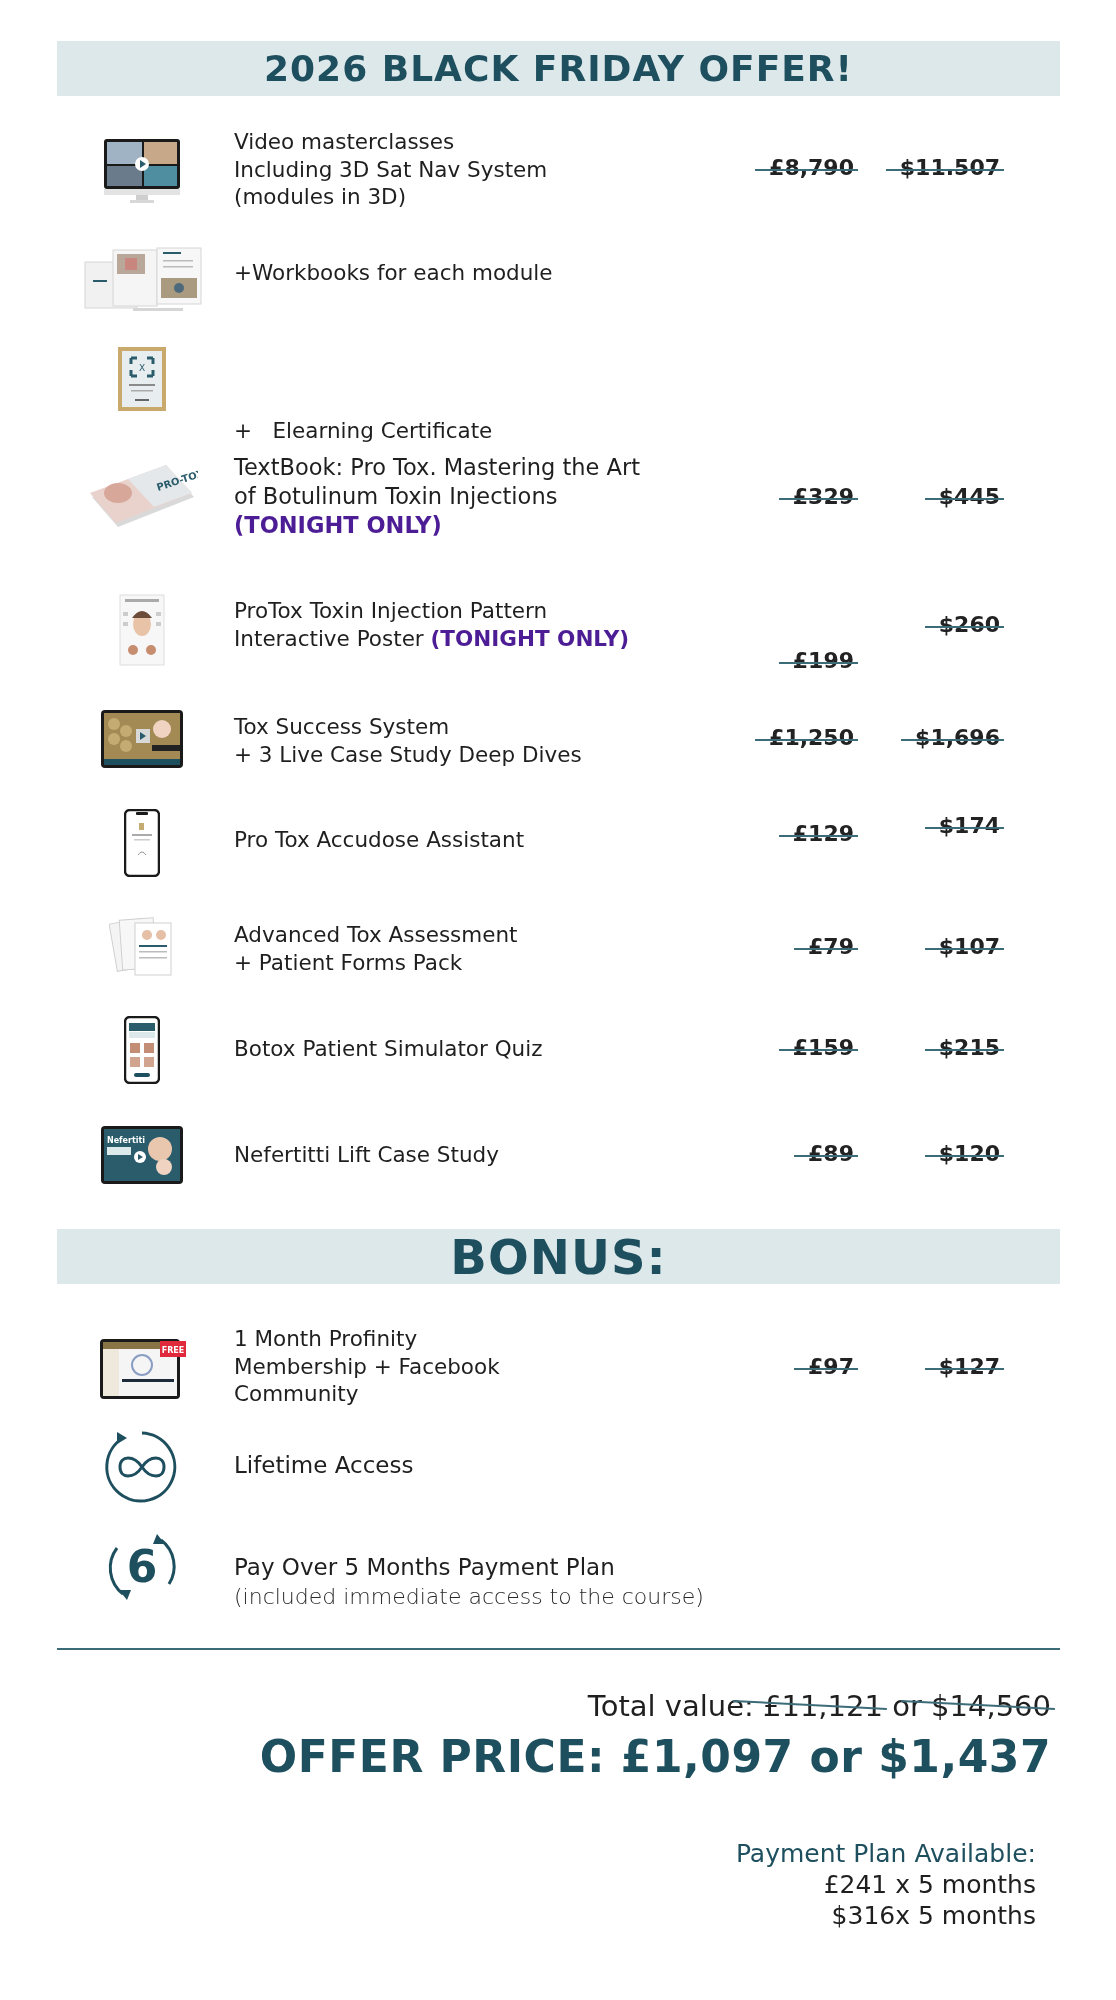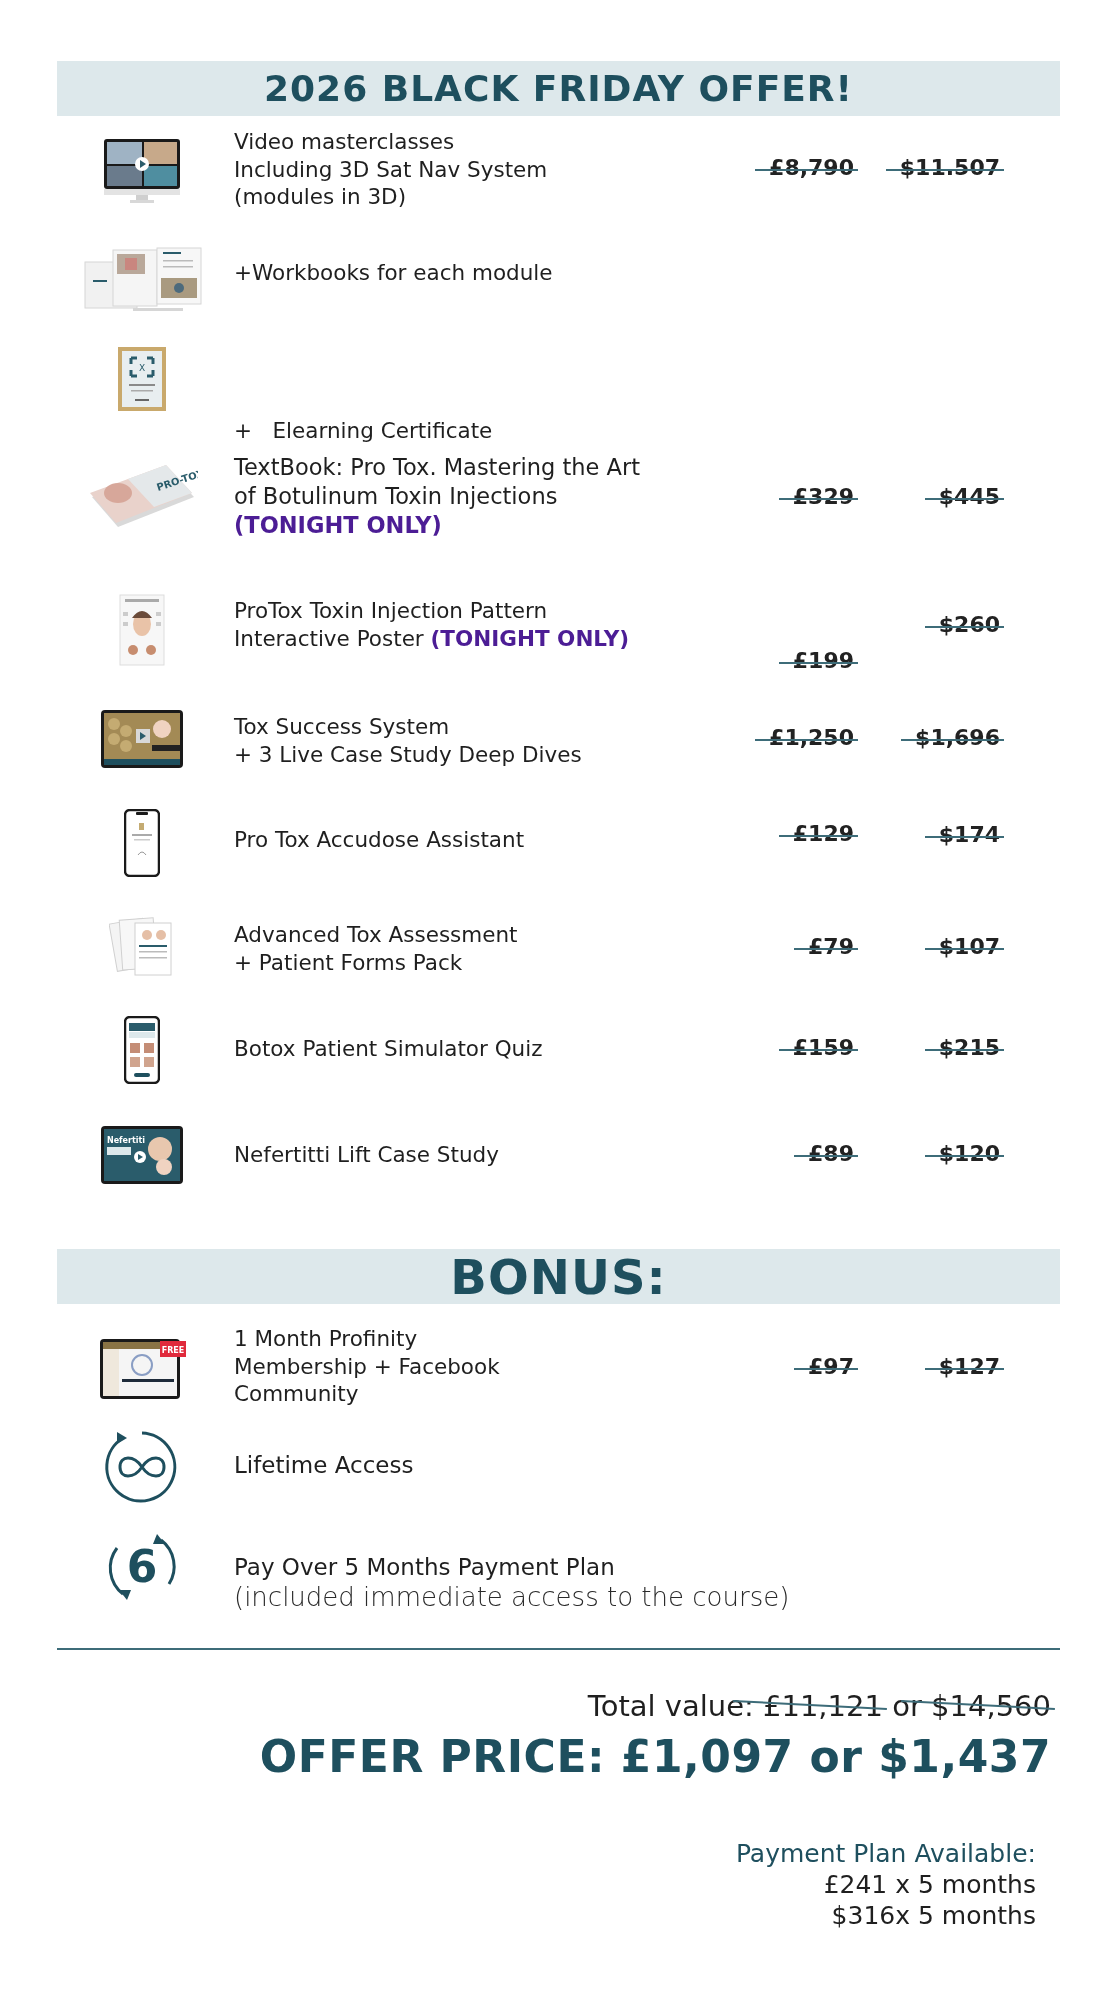--- a/index.html
+++ b/index.html
@@ -2,21 +2,21 @@
 <html><head>
 <meta charset="utf-8">
 <style>
   * { box-sizing: border-box; margin: 0; padding: 0; }
   html, body { width: 1116px; height: 2000px; background: #ffffff; overflow: hidden; }
   body { font-family: "DejaVu Sans", "Liberation Sans", sans-serif; color: #1f1f1f; position: relative; }
 
   .band {
     position: absolute; left: 57px; width: 1003px; height: 55px;
     background: #dde8eb; display: flex; align-items: center; justify-content: center;
-    color: #1e4f5e; font-weight: bold; letter-spacing: 1px; margin-top: 20px;
+    color: #1e4f5e; font-weight: bold; letter-spacing: 1px;
   }
   #header-band { top: 41px; font-size: 36px; }
   #bonus-band { top: 1229px; font-size: 48px; }
 
   .row { position: absolute; left: 0; width: 1116px; }
   .thumb { position: absolute; left: 90px; width: 104px; display: flex; align-items: center; justify-content: center; }
   .text { position: absolute; left: 234px; font-size: 21.5px; line-height: 27.5px; color: #1f1f1f; }
   .text .hl { color: #4c1d95; font-weight: bold; }
   .price { position: absolute; font-size: 22px; font-weight: bold; color: #222; text-align: right; }
   .price .strike { position: relative; display: inline-block; padding: 0 2px; }
@@ -184,21 +184,21 @@
       <rect x="15" y="14" width="5" height="7" fill="#c4ab72"></rect>
       <rect x="8" y="25" width="20" height="2" fill="#aaa"></rect>
       <rect x="10" y="30" width="16" height="1.5" fill="#ccc"></rect>
       <path d="M14 46 q4 -6 8 0" stroke="#999" fill="none"></path>
     </svg>
   </div>
   <div class="text" style="top:18px;">
     <div>Pro Tox Accudose Assistant</div>
   </div>
   <div class="price gbp" style="top:13px;"><span class="strike">£129</span></div>
-  <div class="price usd" style="top:14px;margin-left:12px;"><span class="strike">$174</span></div>
+  <div class="price usd" style="top:5px;margin-left:12px;"><span class="strike">$174</span></div>
 </div>
 
 <div class="row" style="top:915px;height:70px;">
   <div class="thumb" style="top:0px;height:64px;">
     <svg width="66" height="60" viewBox="0 0 66 60">
       <rect x="4" y="4" width="34" height="48" fill="#f4f4f4" stroke="#d0d0d0" transform="rotate(-10 20 28)"></rect>
       <rect x="12" y="2" width="34" height="50" fill="#f7f7f7" stroke="#d0d0d0" transform="rotate(-4 28 28)"></rect>
       <rect x="26" y="6" width="36" height="52" fill="#ffffff" stroke="#d0d0d0"></rect>
       <circle cx="38" cy="18" r="5" fill="#e5bfa6"></circle>
         <circle cx="52" cy="18" r="5" fill="#e5bfa6"></circle>
@@ -299,21 +299,21 @@
     <svg width="78" height="78" viewBox="0 0 78 78">
       <path d="M58 12 A33 33 0 0 1 66 56" fill="none" stroke="#1e4f5e" stroke-width="3"></path>
       <path d="M20 66 A33 33 0 0 1 14 20" fill="none" stroke="#1e4f5e" stroke-width="3"></path>
       <polygon points="54,6 62,16 50,16" fill="#1e4f5e"></polygon>
       <polygon points="24,72 16,62 28,62" fill="#1e4f5e"></polygon>
       <text x="39" y="54" font-size="44" font-weight="bold" fill="#1e4f5e" text-anchor="middle" font-family="DejaVu Sans, sans-serif">6</text>
     </svg>
   </div>
   <div class="text" style="top:24px;font-size:23px;line-height:30px;">
     <div>Pay Over 5 Months Payment Plan</div>
-    <div style="font-size:26px;color:#2a2a2a;font-weight:300;">(included immediate access to the course)</div>
+    <div style="font-size:22px;color:#2a2a2a;font-weight:300;">(included immediate access to the course)</div>
   </div>
 </div>
 
 <div class="rule"></div>
 
 <div id="total-value">
   <span>Total value: </span><span class="sv">£11,121</span><span> or </span><span class="sv">$14,560</span>
 </div>
 <div id="offer-price">OFFER PRICE: £1,097 or $1,437</div>
 

